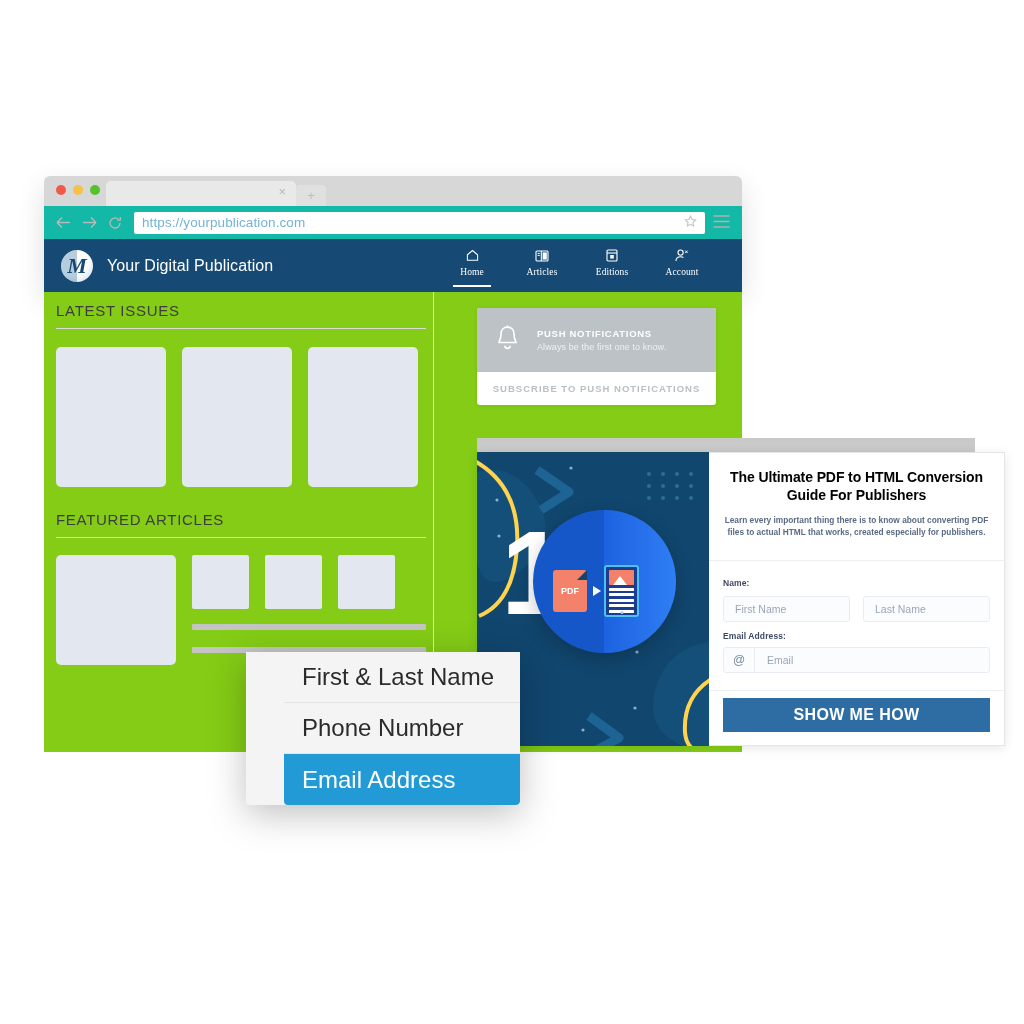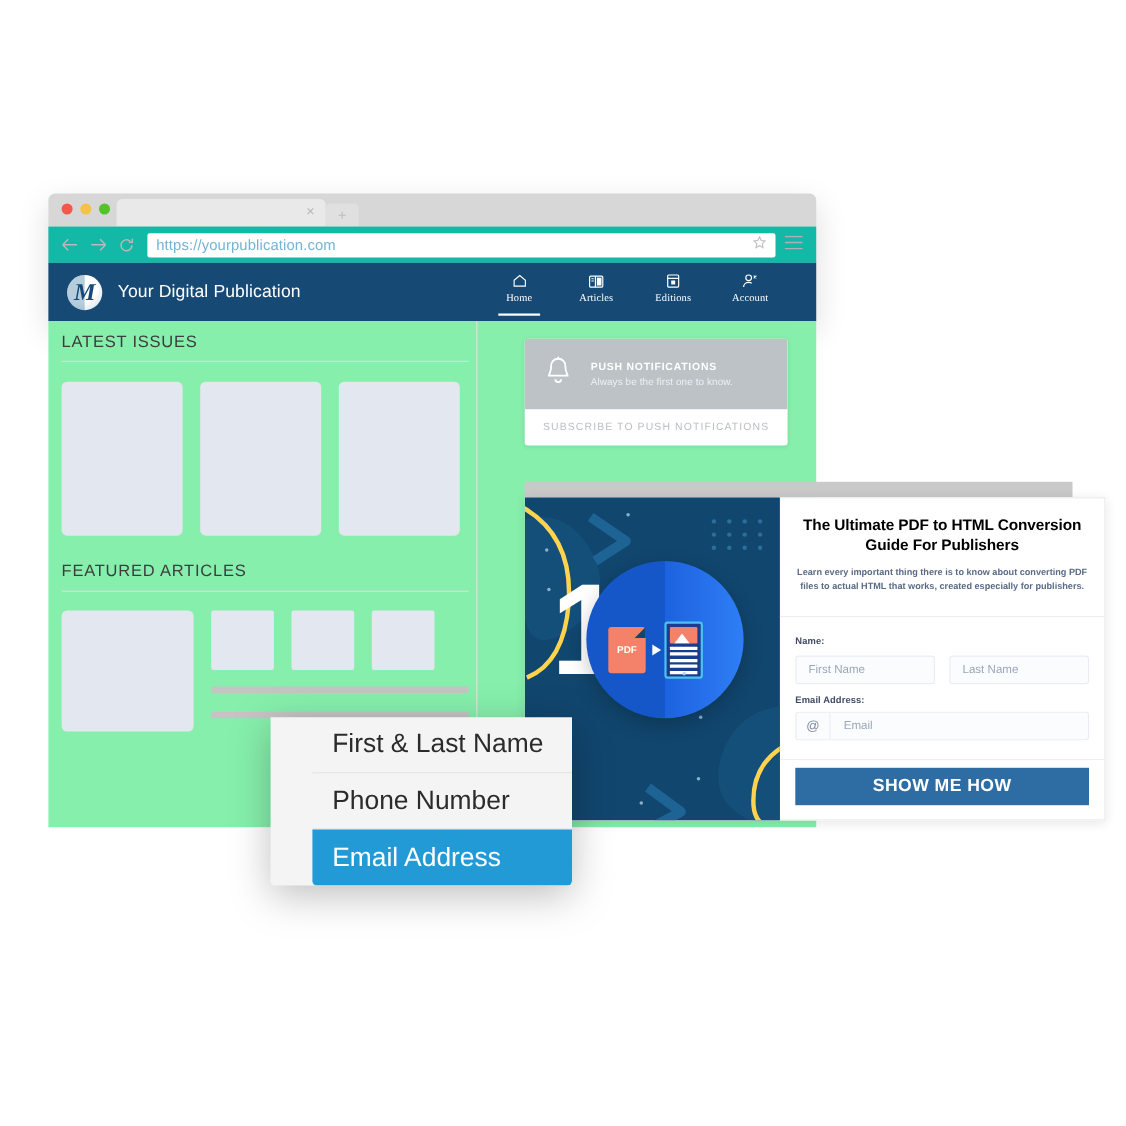--- a/index.html
+++ b/index.html
@@ -103,21 +103,21 @@
   }
   .nav-item.active::after {
     content: ""; position: absolute; bottom: -4px; left: 3px;
     width: 38px; height: 2px; background: #ffffff;
   }
 
   
   .page-body {
     position: absolute; left: 44px; top: 292px;
     width: 698px; height: 460px;
-    background: #86efac;
+    background: #84cc16;
   }
   .col-divider {
     position: absolute; left: 389px; top: 0;
     width: 1px; height: 460px; background: #e3e3e3;
   }
   .left-col { position: absolute; left: 12px; top: 10px; width: 370px; }
   .section-title {
     font-size: 15px; color: #3d3d3d; letter-spacing: .7px;
     font-weight: 400; padding-bottom: 9px;
   }
@@ -155,21 +155,21 @@
   .push-text { margin-left: 16px; }
   .push-title {
     font-size: 9.5px; font-weight: 700; color: #ffffff;
     letter-spacing: .7px;
   }
   .push-sub {
     font-size: 9px; color: #eef1f2; margin-top: 3px; letter-spacing: .1px;
   }
   .push-btn {
     height: 33px; display: flex; align-items: center; justify-content: center;
-    font-size: 9.5px; font-weight: 400; color: #b9bfc3; letter-spacing: 1px;
+    font-size: 9.5px; font-weight: 700; color: #b9bfc3; letter-spacing: 1px;
   }
 
   
   .promo-wrap {
     position: absolute; left: 477px; top: 438px;
     width: 528px; height: 308px;
   }
   .promo-topbar {
     position: absolute; left: 0; top: 0;
     width: 498px; height: 14px;

